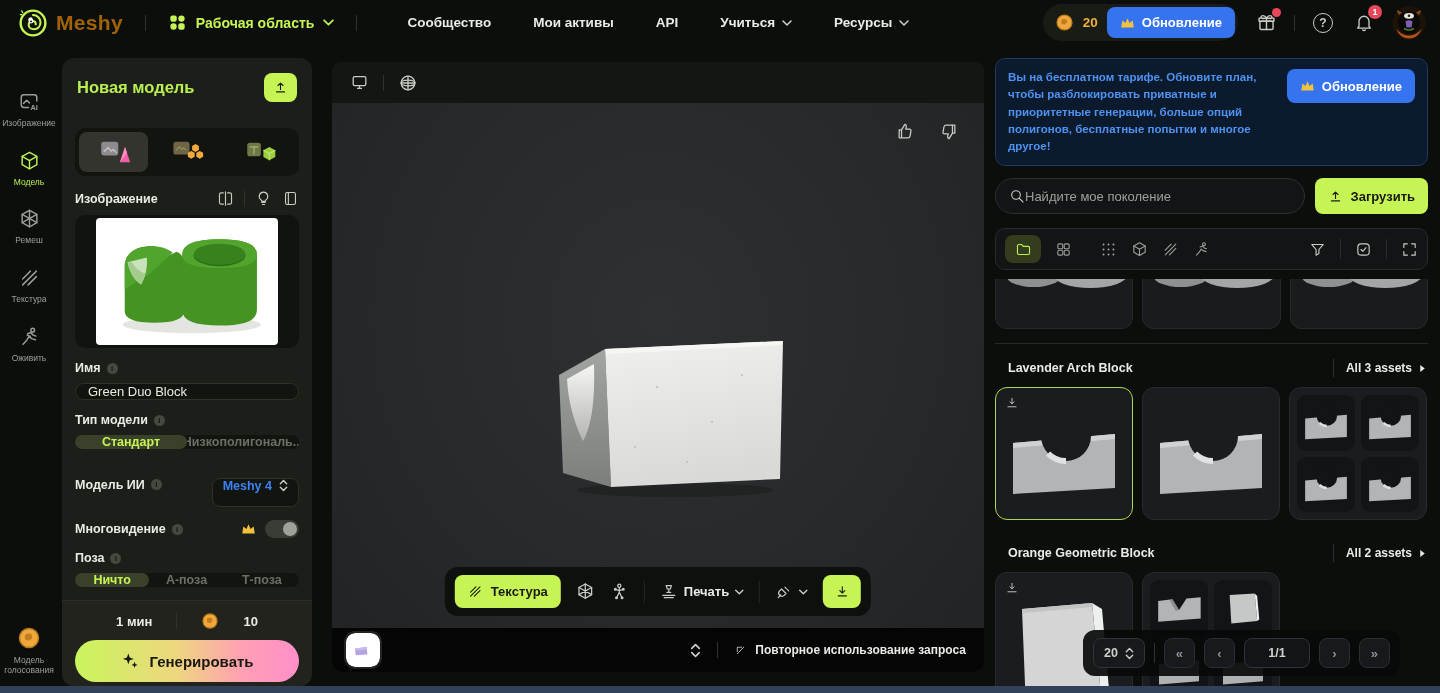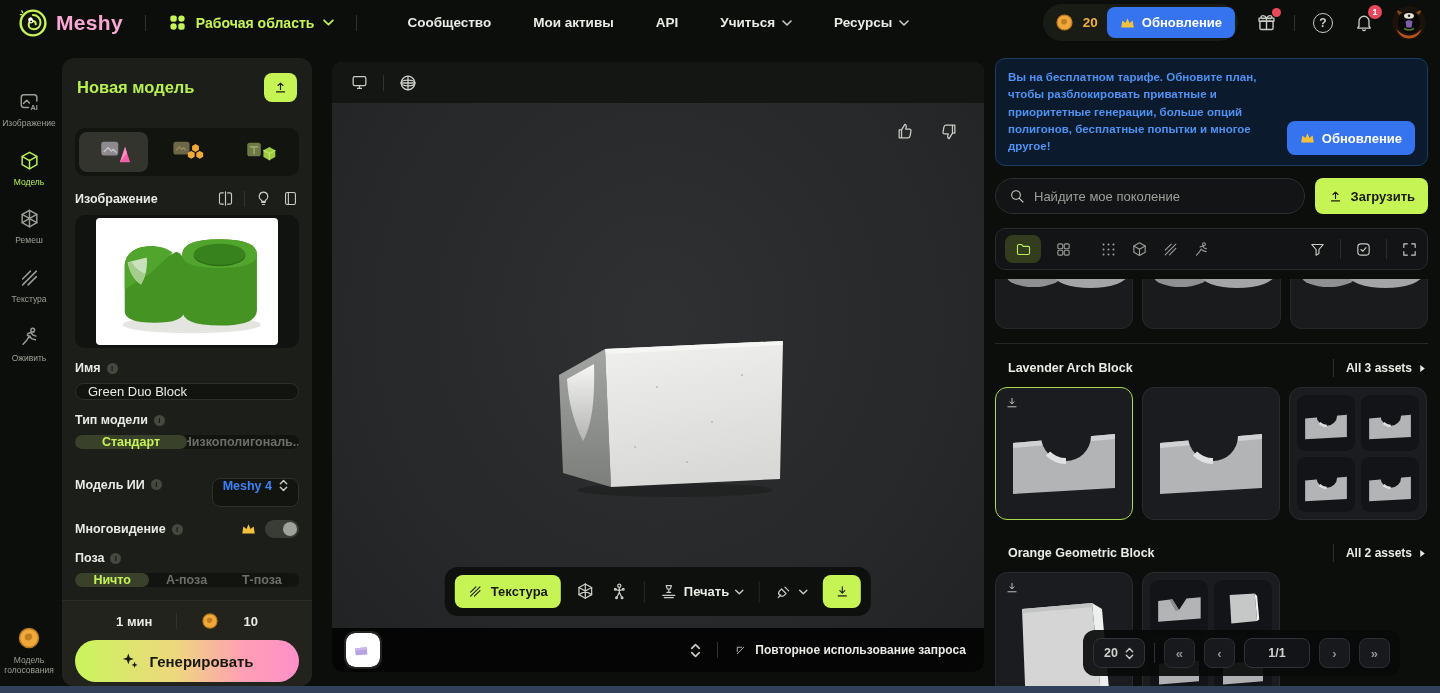--- a/index.html
+++ b/index.html
@@ -12,21 +12,21 @@
   .st { stroke:#c9ccc5; stroke-width:1.6; fill:none; stroke-linecap:round; stroke-linejoin:round; }
   .st-dim { stroke:#9a9d96; }
   .st-lime { stroke:#b9ef52; }
   .st-dark { stroke:#1b1d14; stroke-width:1.8; fill:none; stroke-linecap:round; stroke-linejoin:round; }
 
   
   .topbar { position:absolute; left:0; top:0; right:0; height:45px; background:#0c0e0b;
     display:flex; align-items:center; justify-content:space-between; padding:0 14px 0 18px; }
   .tb-left { display:flex; align-items:center; }
   .logo { display:flex; align-items:center; gap:8px; }
-  .logo-text { color:#f9a8d4; font-size:21px; font-weight:800; letter-spacing:.3px; }
+  .logo-text { color:#a16207; font-size:21px; font-weight:800; letter-spacing:.3px; }
   .vdiv { width:1px; height:16px; background:#30332c; }
   .tb-left .vdiv { margin:0 22px; }
   .workspace { display:flex; align-items:center; gap:9px; color:#c7f455; font-weight:700; font-size:14px; cursor:pointer; }
   .nav { display:flex; align-items:center; gap:42px; margin-left:28px; }
   .nav-item { color:#e9ebe5; font-weight:700; font-size:13.5px; display:flex; gap:7px; align-items:center; cursor:pointer; }
   .tb-right { display:flex; align-items:center; gap:15px; }
   .credits { display:flex; align-items:center; background:#191b15; border-radius:19px; padding:3px 3px 3px 12px; gap:9px; }
   .credits-num { color:#f0b13f; font-weight:700; font-size:13.5px; }
   .btn-blue { display:flex; align-items:center; gap:7px; background:#3673ef; color:#fff; font-weight:700;
     font-size:13px; border:none; border-radius:8px; padding:0 13px; height:31px; cursor:pointer; }
@@ -111,24 +111,24 @@
   .vp-bottombar { position:absolute; left:0; right:0; bottom:0; height:44px; background:#040504;
     display:flex; align-items:center; justify-content:space-between; padding:0 18px 0 14px; }
   .vp-thumb { width:34px; height:34px; border-radius:9px; background:#ffffff; display:flex; align-items:center;
     justify-content:center; outline:2px solid #22241f; cursor:pointer; }
   .reuse { display:flex; align-items:center; gap:16px; }
   .reuse-btn { display:flex; align-items:center; gap:8px; font-size:12px; font-weight:700; color:#e9ebe5; cursor:pointer; }
 
   
   .right-panel { position:absolute; left:995px; top:55px; width:433px; height:631px; overflow:hidden; }
   .banner { background:#0c1a2e; border:1px solid #1d3a62; border-radius:10px; padding:10px 12px;
-    display:flex; gap:10px; align-items:flex-end; margin:3px 0 12px; }
+    display:flex; gap:10px; align-items:flex-start; margin:3px 0 12px; }
   .banner-text { color:#4e92f2; font-size:11.5px; font-weight:700; line-height:1.5; flex:1; }
   .search-row { display:flex; gap:10px; margin-bottom:14px; }
-  .search-box { flex:1; display:flex; align-items:center; gap:9px; background:#121416; border:1px solid #2c2f32;
+  .search-box { flex:1; display:flex; align-items:center; background:#121416; border:1px solid #2c2f32;
     border-radius:18px; height:36px; padding:3px 13px; }
   .search-input { background:transparent; border:none; outline:none; color:#e9ebe5; font-size:13px; flex:1;
     font-family:"Liberation Sans",sans-serif; }
   .search-input::placeholder { color:#9da099; }
   .btn-lime36 { display:flex; align-items:center; gap:8px; background:#c7f455; border:none; border-radius:8px;
     height:36px; padding:0 13px; font-weight:800; font-size:13px; color:#181a12; cursor:pointer;
     font-family:"Liberation Sans",sans-serif; }
   .filter-bar { border:1px solid #282b2e; background:#121416; border-radius:10px; height:42px;
     display:flex; align-items:center; padding:0 9px; gap:14px; margin-bottom:9px; }
   .fb-folder { background:#333d1e; border-radius:8px; width:36px; height:28px; display:flex;

